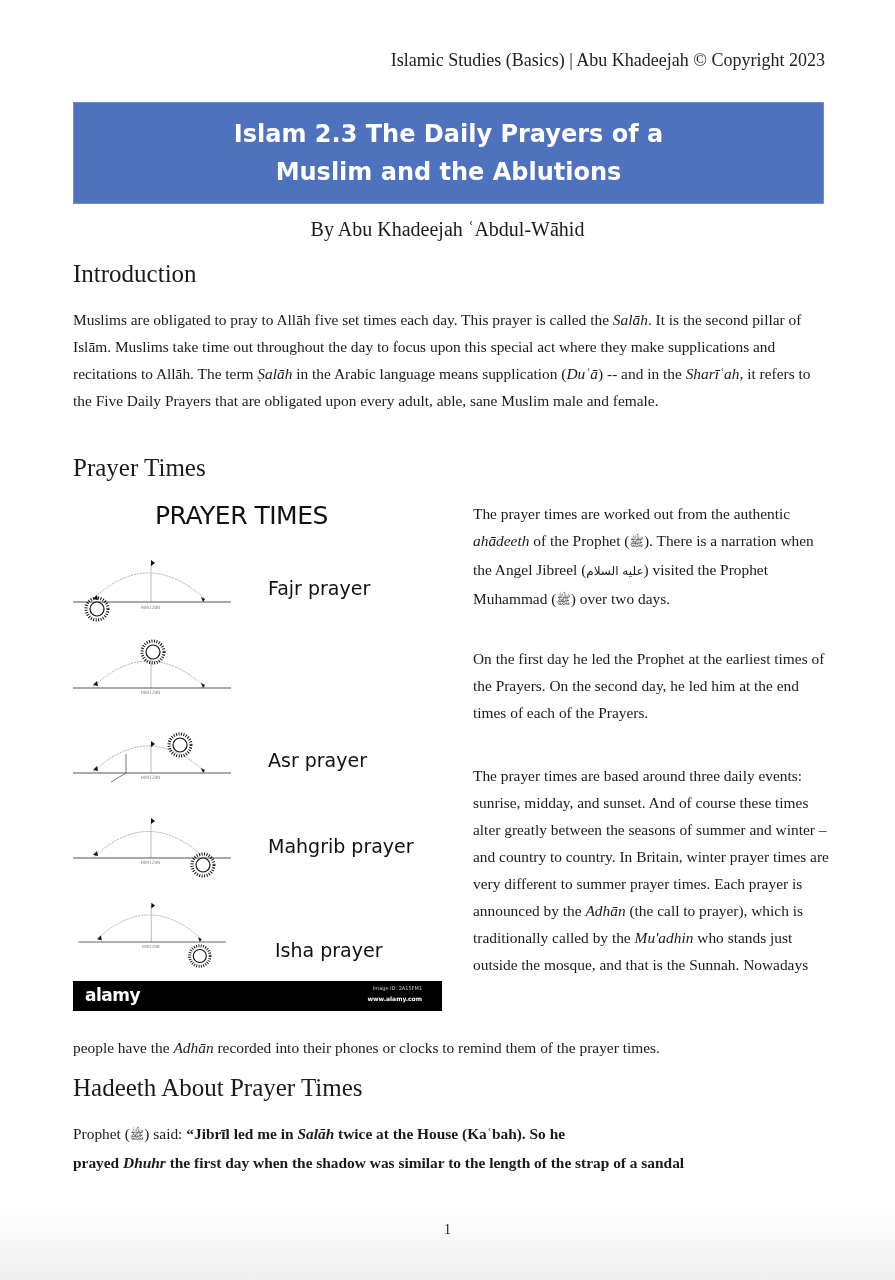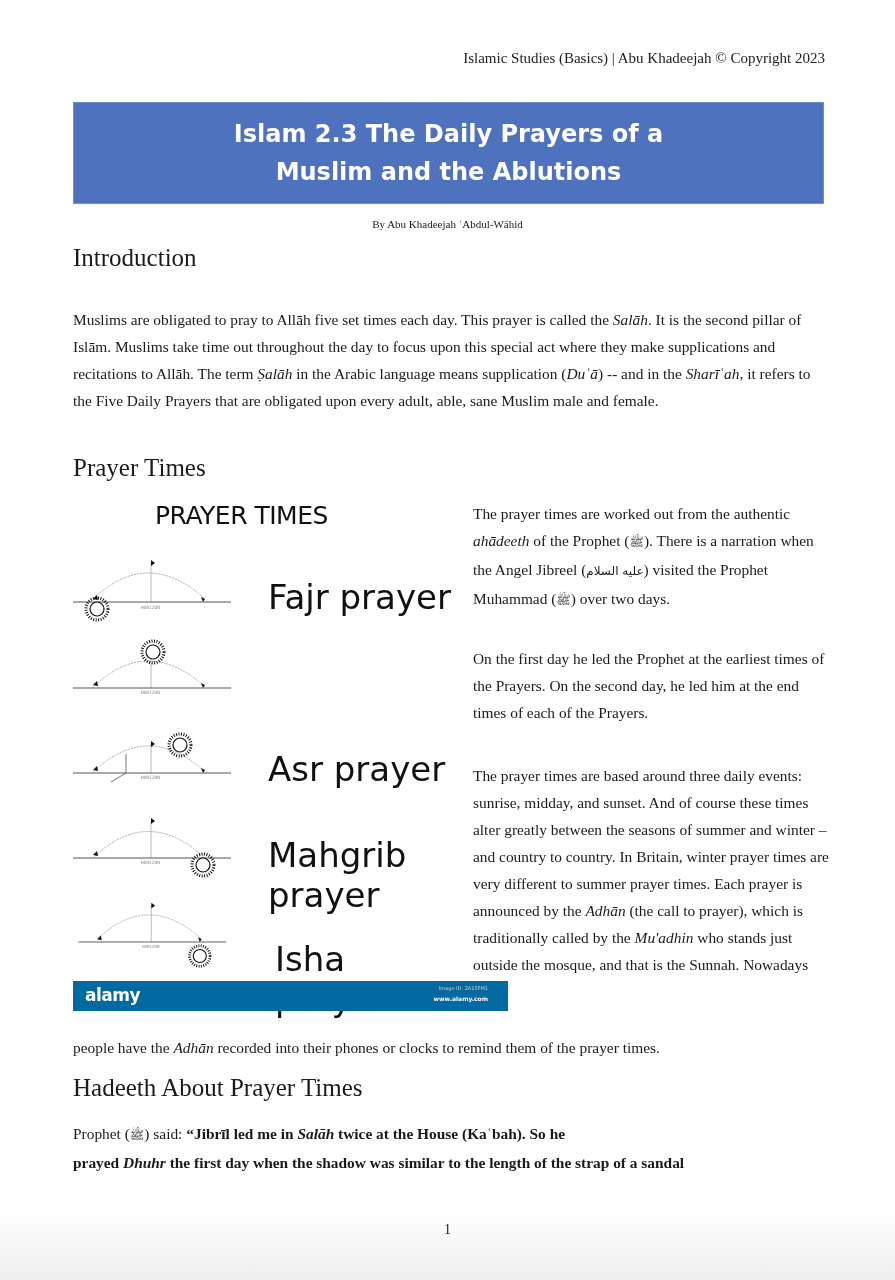--- a/index.html
+++ b/index.html
@@ -8,35 +8,35 @@
     background:#ffffff;
     font-family:"DejaVu Serif","Liberation Serif",serif;
     color:#1a1a1a;
   }
   .bottom-shade {
     position:absolute; left:0; right:0; top:1210px; height:70px;
     background:linear-gradient(#ffffff,#eeeeee);
   }
   .header-text {
     position:absolute; right:70px; top:50px;
-    font-size:15px; color:#222;
+    font-size:18px; color:#222;
     font-family:"Liberation Serif",serif;
   }
   .title-box {
     position:absolute; left:73px; top:102px; width:751px; height:102px;
     background:#4e72be; border:1px solid #6f8fd0; box-sizing:border-box;
     display:flex; align-items:center; justify-content:center; text-align:center;
   }
   .title-box h1 {
     margin:16px; color:#fff; font-family:"DejaVu Sans","Liberation Sans",sans-serif;
     font-weight:bold; font-size:24px; line-height:38px; width:440px;
   }
   .byline {
     position:absolute; left:0; right:0; top:218px; text-align:center;
-    font-size:11px; font-family:"Liberation Serif",serif;
+    font-size:20px; font-family:"Liberation Serif",serif;
   }
   .h2 {
     position:absolute; left:73px; margin:0;
     font-family:"Liberation Serif",serif; font-weight:normal; font-size:25px;
     color:#1a1a1a;
   }
   .para {
     position:absolute; font-size:15.4px; line-height:27px;
     font-family:"Liberation Serif",serif; margin:0; color:#1a1a1a;
   }
@@ -46,26 +46,26 @@
     background:#fff;
   }
   .fig-title {
     position:absolute; left:82px; top:6px;
     font-family:"DejaVu Sans","Liberation Sans",sans-serif;
     font-size:25px; letter-spacing:-0.5px; color:#111;
   }
   .prayer-label {
     position:absolute; left:195px;
     font-family:"DejaVu Sans","Liberation Sans",sans-serif;
-    font-size:34px; color:#111;
+    font-size:19px; color:#111;
   }
   .diagram { position:absolute; left:0; width:165px; height:70px; }
   .alamy-bar {
-    position:absolute; left:0; bottom:0; width:435px; height:30px;
-    background:#0369a1;
+    position:absolute; left:0; bottom:0; width:369px; height:30px;
+    background:#000000;
     text-align:right;
   }
   .alamy-logo {
     position:absolute; left:12px; top:4px; color:#fff;
     font-family:"DejaVu Sans","Liberation Sans",sans-serif; font-weight:bold;
     font-size:17px; letter-spacing:-0.5px;
   }
   .alamy-id { position:absolute; right:20px; top:4px; color:#ccc; font-size:5px; font-family:"DejaVu Sans",sans-serif; }
   .alamy-url { position:absolute; right:20px; top:14px; color:#fff; font-size:6px; font-family:"DejaVu Sans",sans-serif; font-weight:bold; }
   .arabic { font-family:"DejaVu Sans",sans-serif; font-size:12px; }
@@ -81,21 +81,21 @@
 <div class="bottom-shade"></div>
 
 <div class="header-text">Islamic Studies (Basics) | Abu Khadeejah © Copyright 2023</div>
 
 <div class="title-box">
   <h1>Islam 2.3 The Daily Prayers of a Muslim and the Ablutions</h1>
 </div>
 
 <div class="byline">By Abu Khadeejah ʿAbdul-Wāhid</div>
 
-<h2 class="h2" style="top:244px;">Introduction</h2>
+<h2 class="h2" style="top:260px;">Introduction</h2>
 
 <p class="para" style="left:73px; top:306px; width:755px;"><span>Muslims are obligated to pray to Allāh five set times each day. This prayer is called the </span><i>Salāh</i><span>. It is the second pillar of Islām. Muslims take time out throughout the day to focus upon this special act where they make supplications and recitations to Allāh. The term </span><i>Ṣalāh</i><span> in the Arabic language means supplication (</span><i>Duʿā</i><span>) -- and in the </span><i>Sharīʿah</i><span>, it refers to the Five Daily Prayers that are obligated upon every adult, able, sane Muslim male and female.</span></p>
 
 <h2 class="h2" style="top:454px;">Prayer Times</h2>
 
 <div class="figure">
   <div class="fig-title">PRAYER TIMES</div>
 
   <svg class="diagram" style="top:62px;" viewBox="0 0 165 70">
     <path d="M20 42 Q75 -10 132 42" fill="none" stroke="#999" stroke-width="0.8" stroke-dasharray="2,1"></path>

